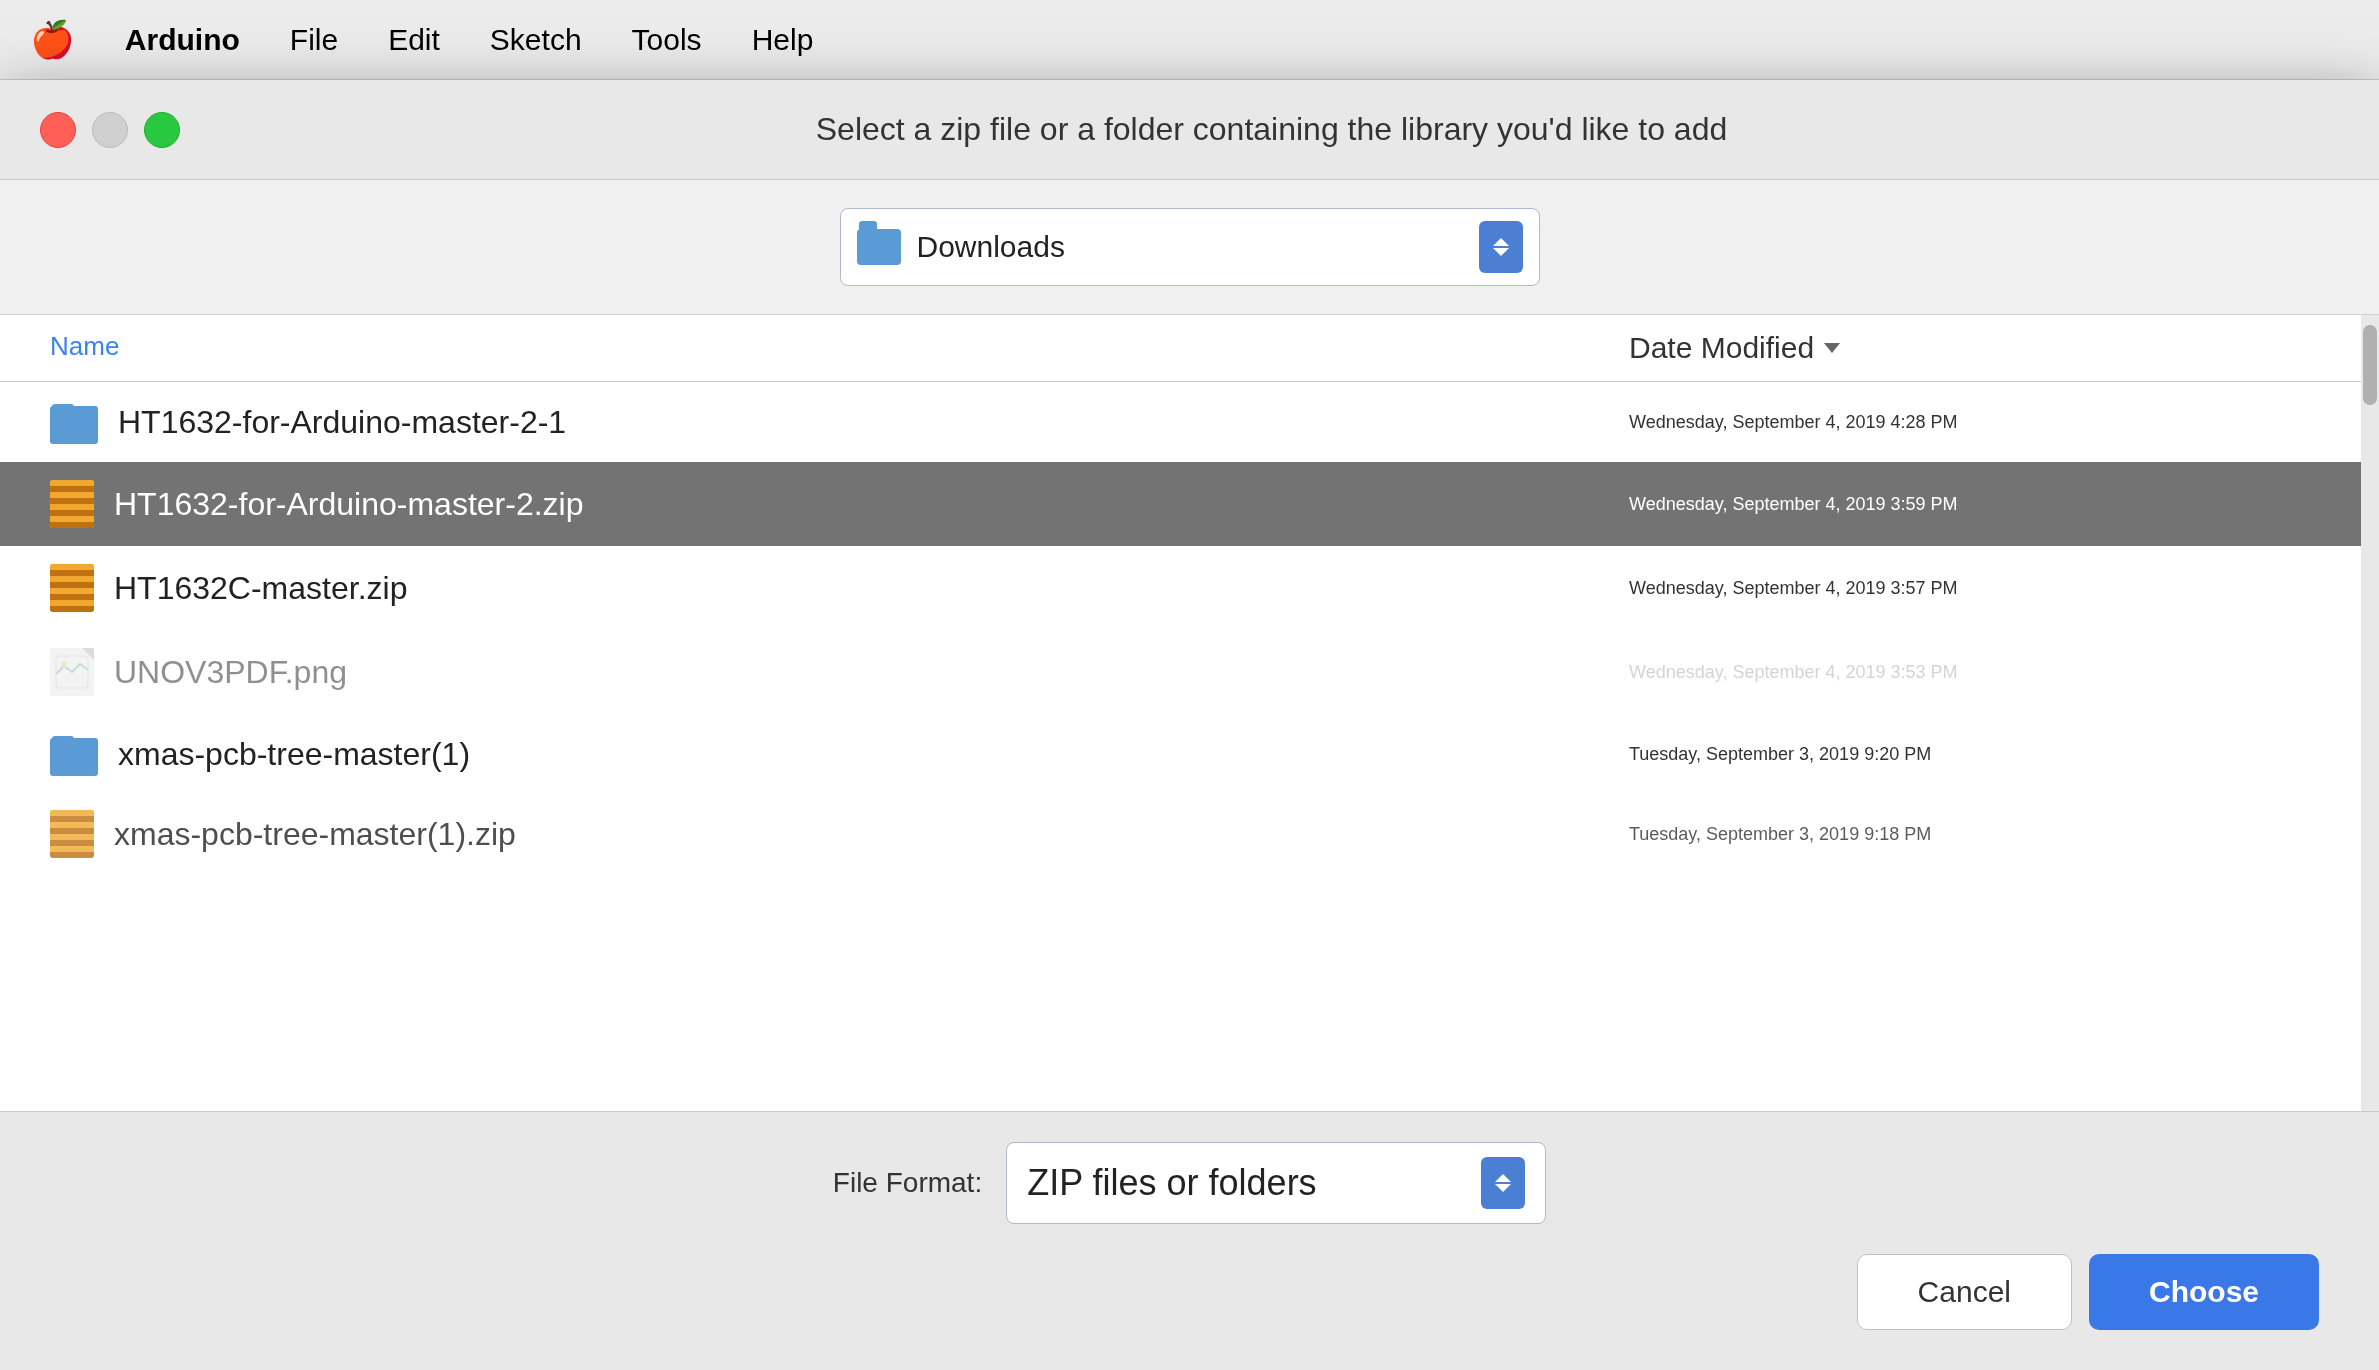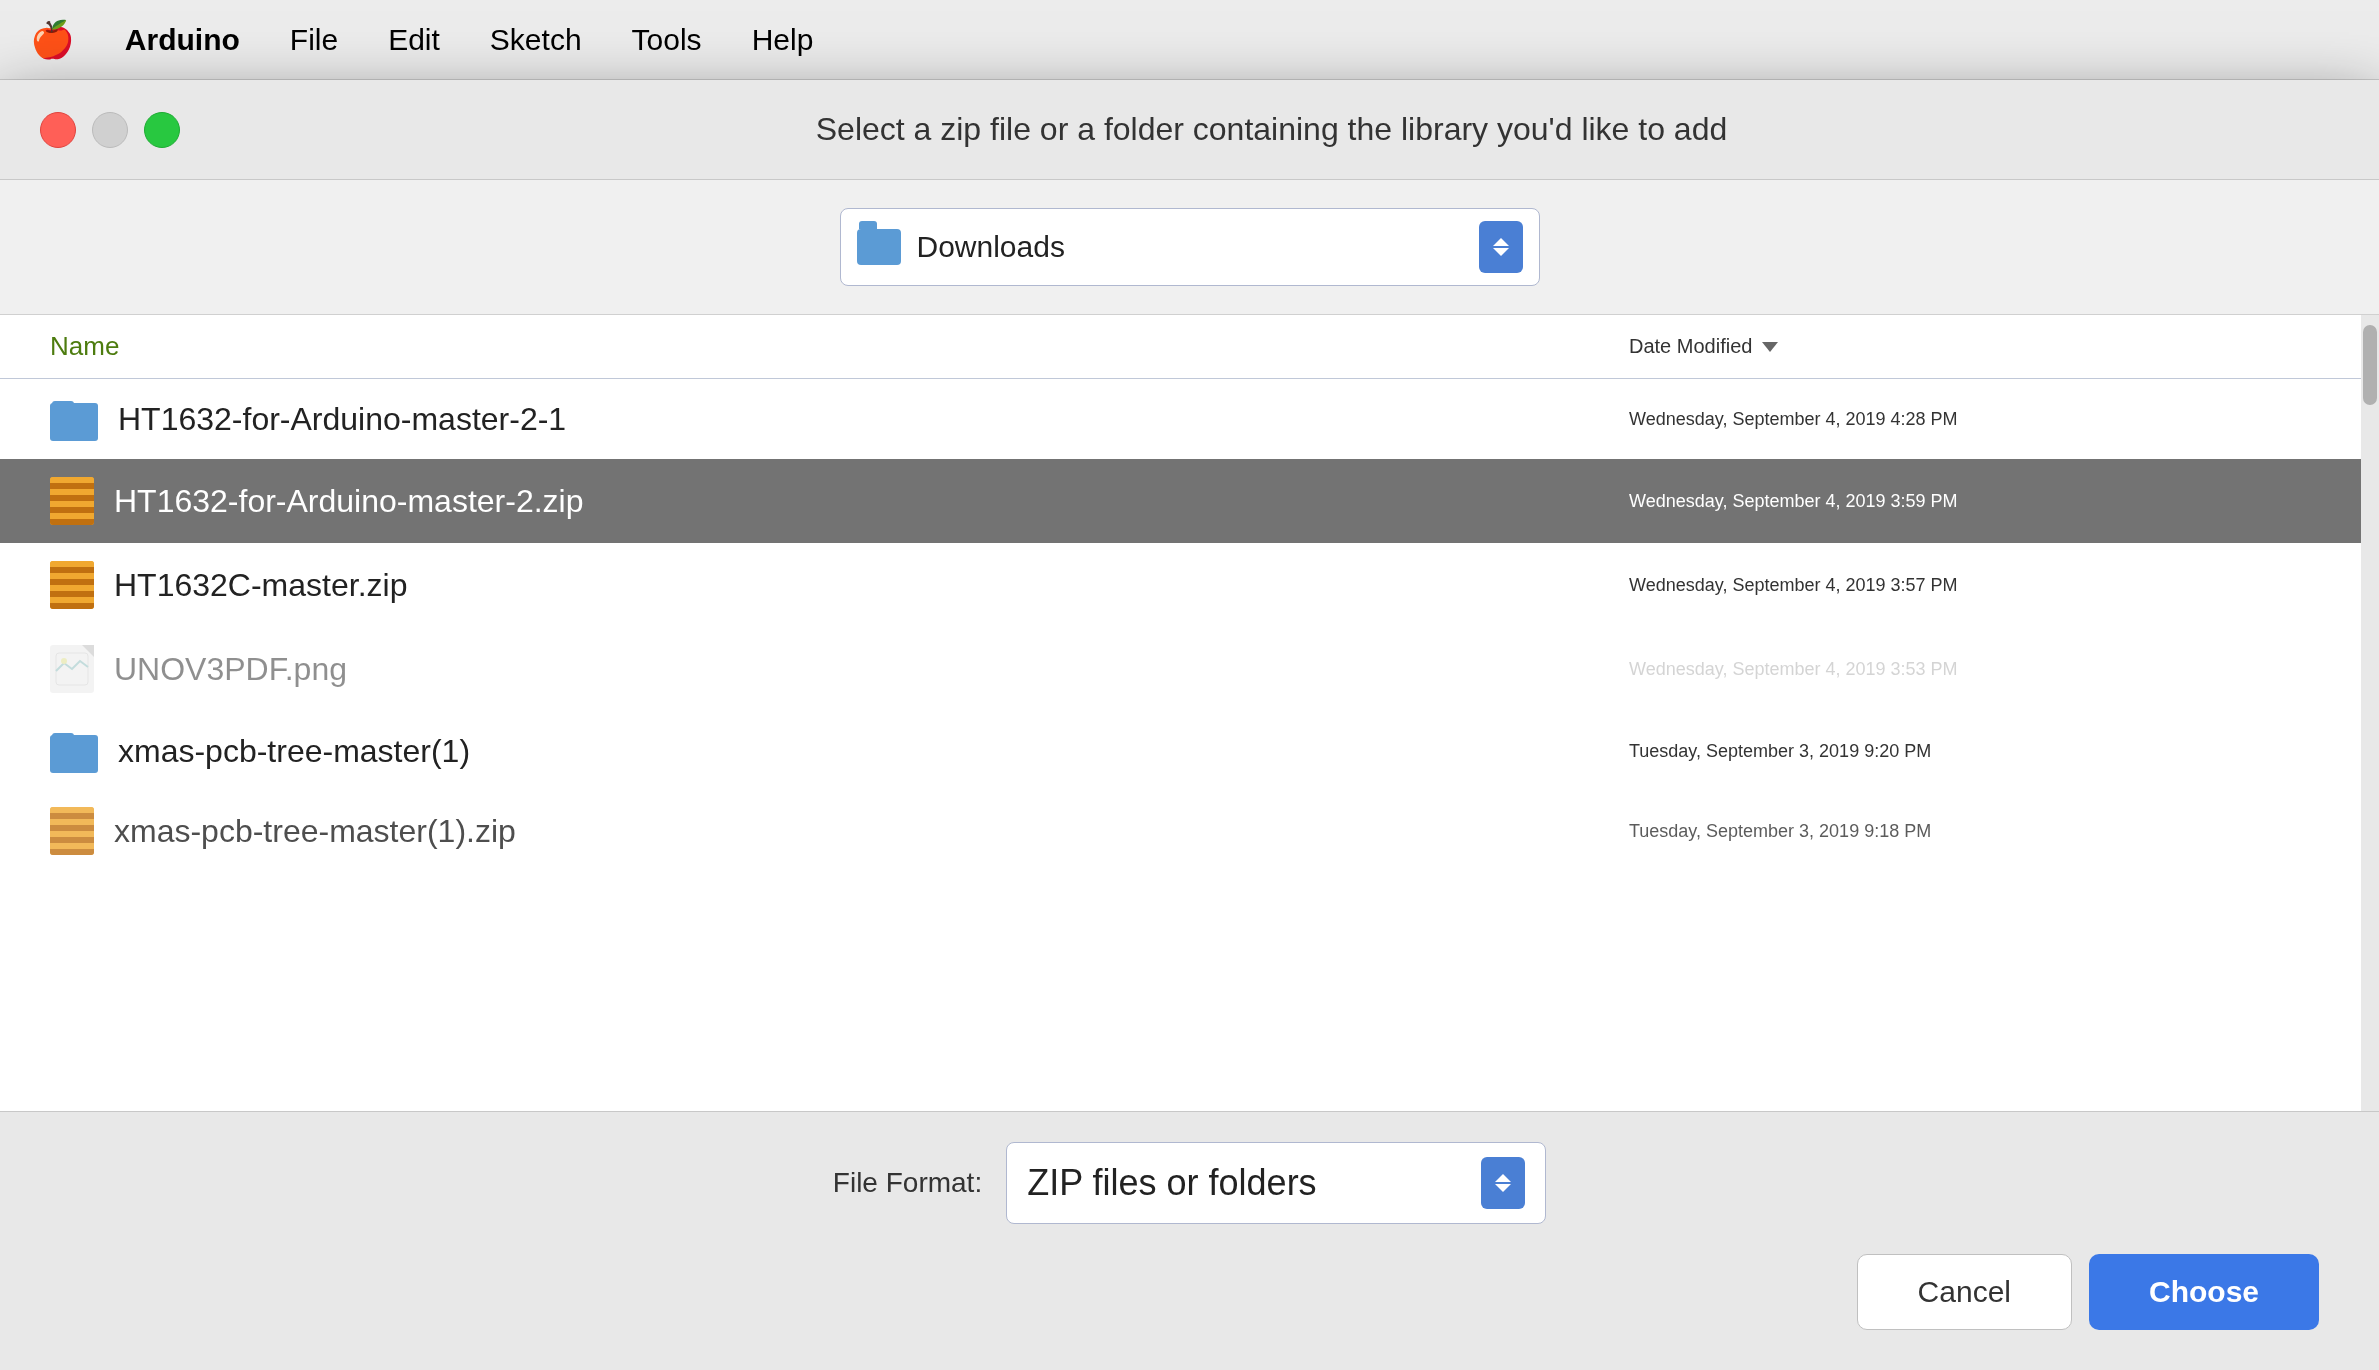--- a/index.html
+++ b/index.html
@@ -191,27 +191,27 @@
     .col-headers {
       display: flex;
       padding: 16px 50px;
       border-bottom: 1.5px solid #c0c8d8;
       background: white;
     }
 
     .col-name {
       flex: 1;
       font-size: 26px;
-      color: #4d7c0f;
+      color: #3b82f6;
       font-weight: 400;
     }
 
     .col-date {
       width: 700px;
-      font-size: 20px;
+      font-size: 30px;
       color: #333;
       font-weight: 400;
       display: flex;
       align-items: center;
       gap: 10px;
     }
 
     .col-sort-arrow {
       width: 0;
       height: 0;

